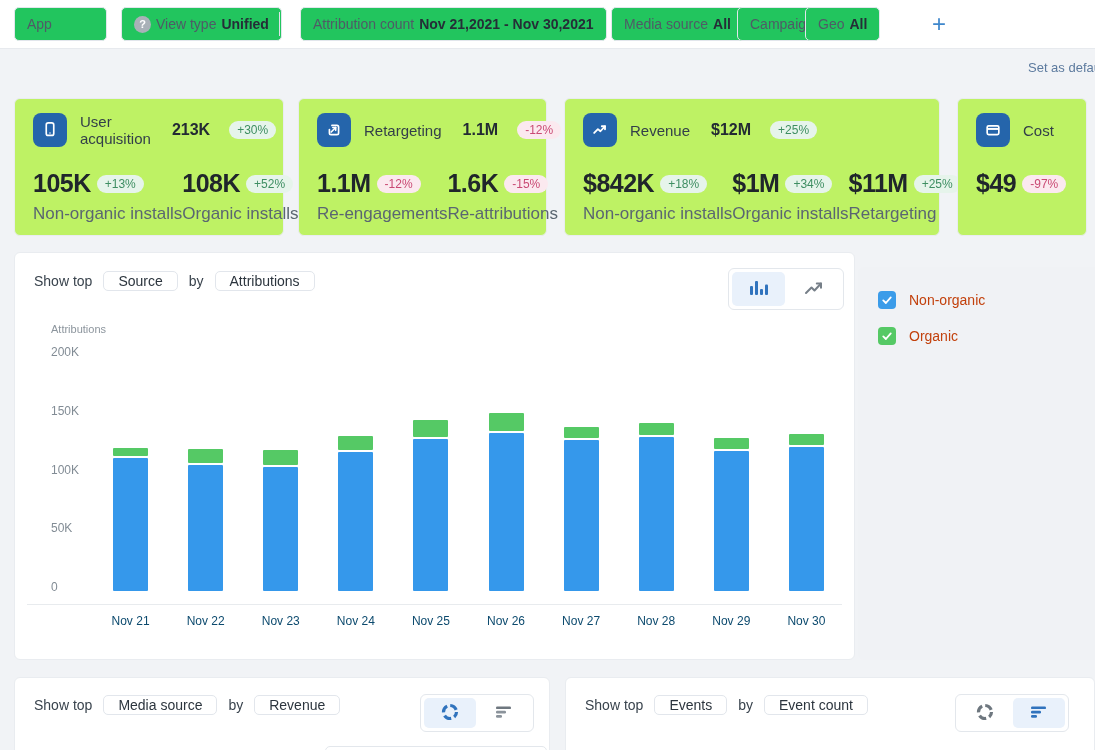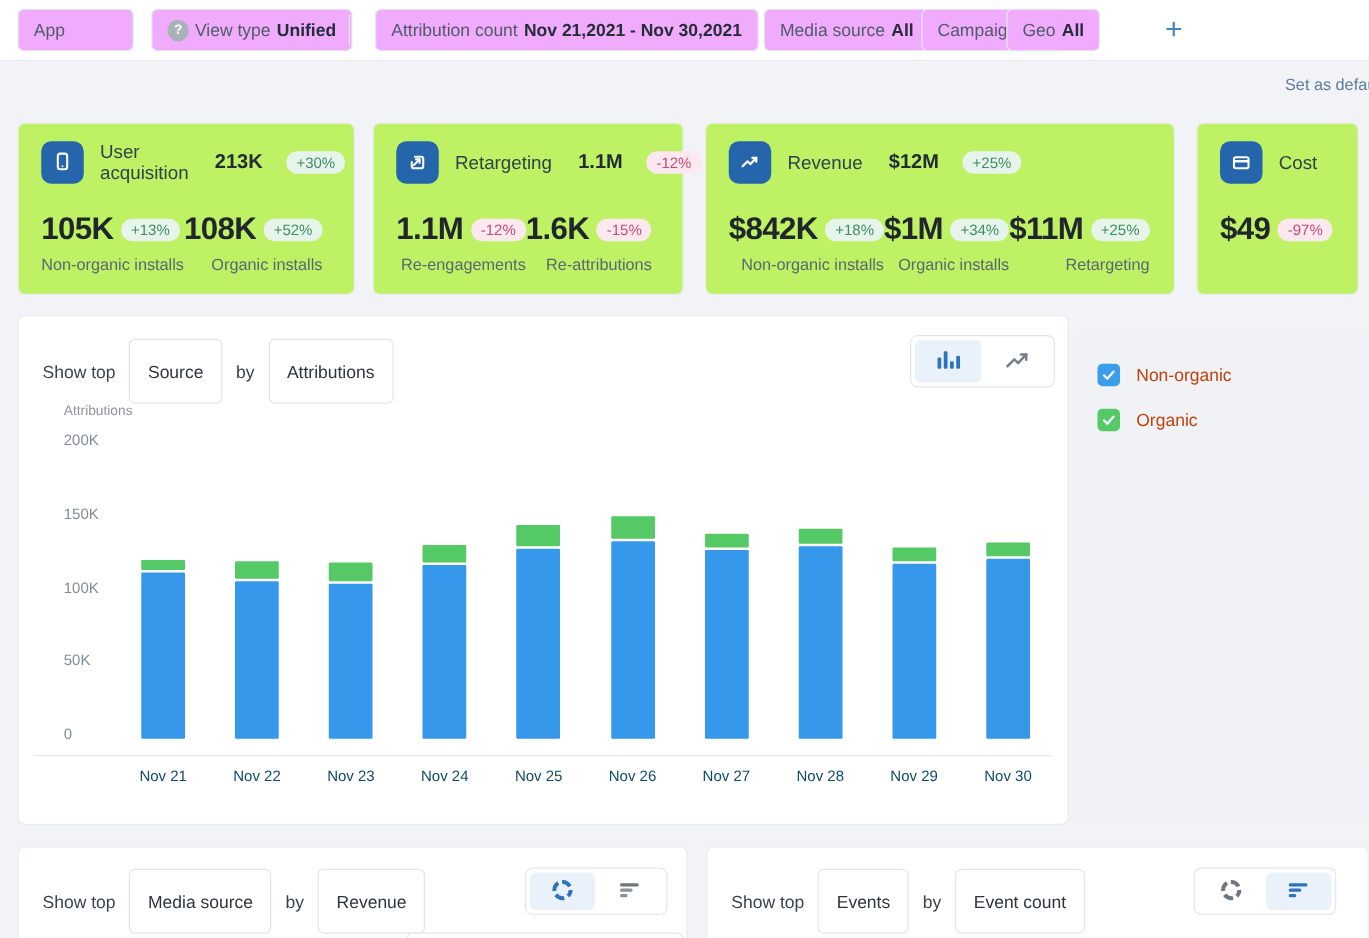--- a/index.html
+++ b/index.html
@@ -2,21 +2,21 @@
 <html><head>
 <meta charset="utf-8">
 <style>
   * { margin:0; padding:0; box-sizing:border-box; }
   html,body { width:1095px; height:750px; overflow:hidden; background:#f1f3f6;
     font-family:"Liberation Sans", sans-serif; color:#39434d; position:relative; }
 
   
   .filter-bar { position:absolute; left:0; top:0; width:1095px; height:49px;
     background:#fff; border-bottom:1px solid #e7eaee; }
-  .chip { position:absolute; top:7px; height:34px; background:#f0abfc;
+  .chip { position:absolute; top:7px; height:34px; background:#22c55e;
     border:1px solid #e2e6ec; border-radius:5px; display:inline-flex; align-items:center;
     padding:0 12px; font-size:14px; color:#4f5b66; white-space:nowrap; cursor:pointer; gap:5px; }
   .chip b { color:#252e37; font-weight:700; }
   .q-icon { width:17px; height:17px; border-radius:50%; background:#a9b1b8; color:#fff;
     font-size:11px; font-weight:700; display:inline-flex; align-items:center; justify-content:center; }
   .vdivider { position:absolute; left:279px; top:12px; width:1px; height:24px; background:#dfe3e8; }
   .plus-btn { position:absolute; left:922px; top:7px; width:34px; height:34px; border:none;
     background:transparent; color:#3f87cc; font-size:24px; font-weight:400; cursor:pointer; line-height:34px; }
   .set-default { position:absolute; left:1028px; top:60px; font-size:13px; color:#5c7a9e;
     text-decoration:none; white-space:nowrap; }
@@ -28,28 +28,28 @@
   .kpi-icon { width:34px; height:34px; border-radius:8px; background:#2565ab;
     display:flex; align-items:center; justify-content:center; flex:0 0 auto; }
   .kpi-title { font-size:15px; color:#333f49; }
   .kpi-value { font-size:16px; font-weight:700; color:#232b33; margin-left:8px; }
   .badge { font-size:12px; padding:2px 8px; border-radius:10px; margin-left:6px; white-space:nowrap; }
   .badge.up   { color:#3e8e62; background:#e6f4eb; }
   .badge.down { color:#c94a74; background:#fbe9ef; }
   .kpi-metrics { display:flex; margin-top:22px; }
   .metric-value-row { display:flex; align-items:center; }
   .metric-value { font-size:25px; font-weight:600; color:#20262b; letter-spacing:-0.5px; }
-  .metric-label { font-size:13px; color:#5a6671; margin-top:6px; white-space:nowrap;text-align:right; }
+  .metric-label { font-size:17px; color:#5a6671; margin-top:6px; white-space:nowrap; }
 
   
   .chart-card { position:absolute; left:14px; top:252px; width:841px; height:408px;
     background:#fff; border:1px solid #e9ecf0; border-radius:6px; }
   .controls { position:absolute; left:19px; top:18px; display:flex; align-items:center; gap:11px;
     font-size:14px; color:#39434d; }
-  .sel-chip { height:52px; background:#fff; border:1px solid #e2e6ec; border-radius:5px;
+  .sel-chip { height:20px; background:#fff; border:1px solid #e2e6ec; border-radius:5px;
     display:inline-flex; align-items:center; padding:0 14px; font-size:14px; color:#2c353e; cursor:pointer; }
   .view-toggle { position:absolute; height:42px; border:1px solid #e3e7ec; border-radius:6px;
     background:#fff; display:flex; align-items:center; padding:3px; gap:2px; }
   .chart-card .view-toggle { right:10px; top:15px; }
   .vt-btn { width:53px; height:34px; border:none; background:transparent; border-radius:5px;
     display:flex; align-items:center; justify-content:center; cursor:pointer; }
   .vt-btn.active { background:#e9f1fb; }
 
   .axis-title { position:absolute; left:36px; top:70px; font-size:11px; color:#8c959d; }
   .yticks { position:absolute; left:30px; top:92px; width:46px; height:260px; }

